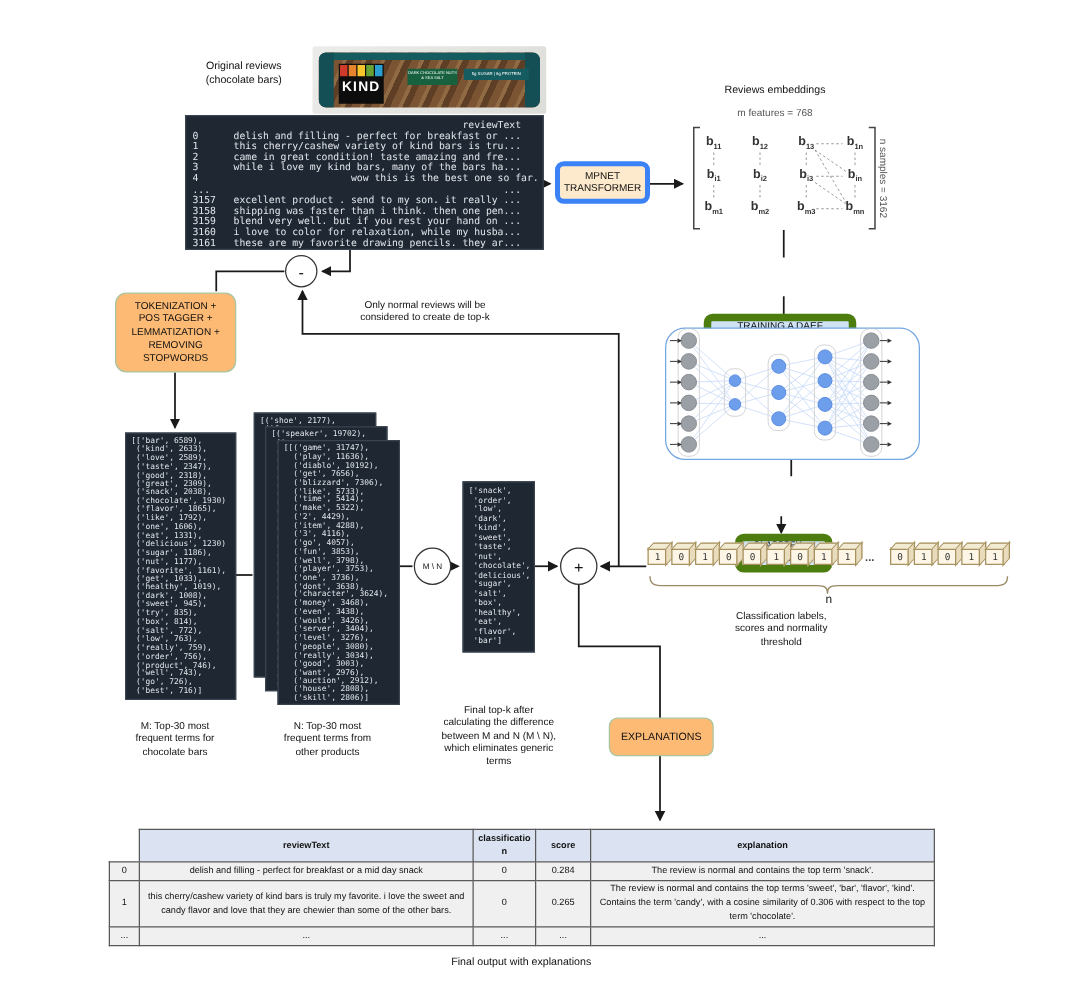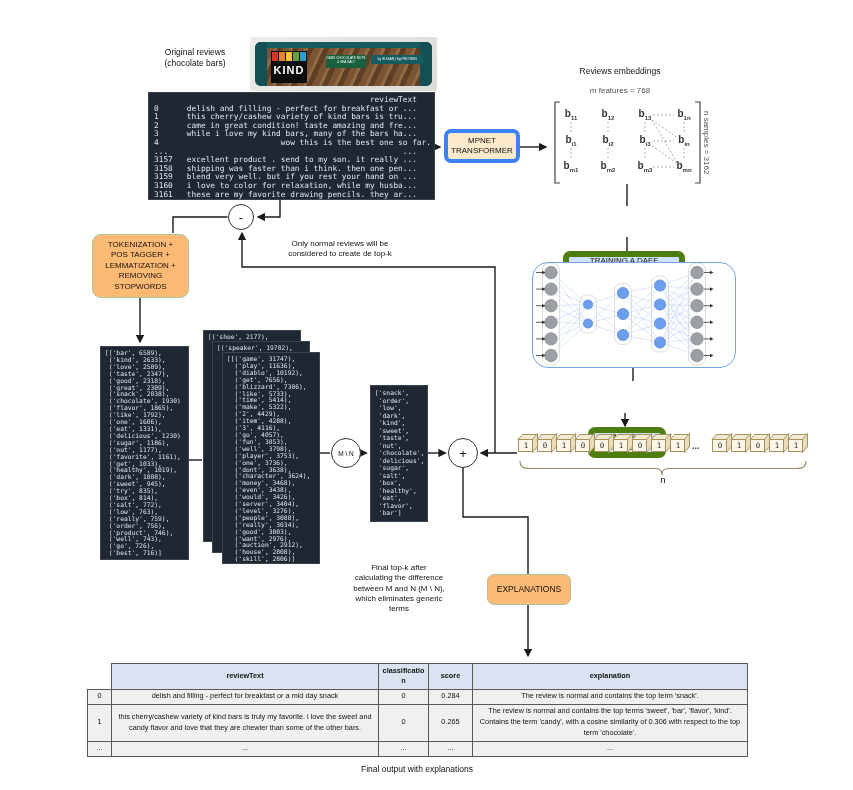--- a/index.html
+++ b/index.html
@@ -272,20 +272,23 @@
     <div class="cellface lvl2" style="left:651px;top:438px;">1</div>
     <div class="cellface lvl2" style="left:670px;top:438px;">1</div>
     <div class="abs lvl2" style="left:692px;top:441px;font-size:9px;font-weight:bold;color:#444;">...</div>
     <div class="cellface lvl2" style="left:712px;top:438px;">0</div>
     <div class="cellface lvl2" style="left:731px;top:438px;">1</div>
     <div class="cellface lvl2" style="left:750px;top:438px;">0</div>
     <div class="cellface lvl2" style="left:769px;top:438px;">1</div>
     <div class="cellface lvl2" style="left:788px;top:438px;">1</div>
   </div>
   <div class="abs lvl2 ctr" style="left:655px;top:474px;width:16px;font-size:9.5px;">n</div>
+  <div class="abs lvl2 ctr preline lbl" style="left:563px;top:488px;width:124px;">Classification labels,
+scores and normality
+threshold</div>
 
   <div class="abs lvl3 circle" style="left:228px;top:204px;width:26px;height:26px;font-size:13px;">-</div>
   <div class="abs lvl2 flowbox green preline" style="left:92px;top:234px;width:97px;height:64px;border-radius:9px;">TOKENIZATION +
 POS TAGGER +
 LEMMATIZATION +
 REMOVING
 STOPWORDS</div>
   <div class="abs lvl2 ctr preline lbl" style="left:270px;top:239px;width:140px;">Only normal reviews will be
 considered to create de top-k</div>
 
@@ -426,20 +429,26 @@
  'sugar',
  'salt',
  'box',
  'healthy',
  'eat',
  'flavor',
  'bar']</pre>
 
   <div class="abs lvl3 circle" style="left:448px;top:438px;width:30px;height:30px;font-size:13px;">+</div>
 
+  <div class="abs lvl2 ctr preline lbl" style="left:92px;top:576px;width:96px;">M: Top-30 most
+frequent terms for
+chocolate bars</div>
+  <div class="abs lvl2 ctr preline lbl" style="left:211px;top:576px;width:102px;">N: Top-30 most
+frequent terms from
+other products</div>
   <div class="abs lvl2 ctr preline lbl" style="left:337px;top:563px;width:124px;">Final top-k after
 calculating the difference
 between M and N (M \ N),
 which eliminates generic
 terms</div>
   <div class="abs lvl2 flowbox green" style="left:487px;top:574px;width:84px;height:31px;font-size:8.5px;">EXPLANATIONS</div>
 
   <div class="abs lvl2" style="left:87px;top:663px;">
     <table class="out">
       <colgroup>

